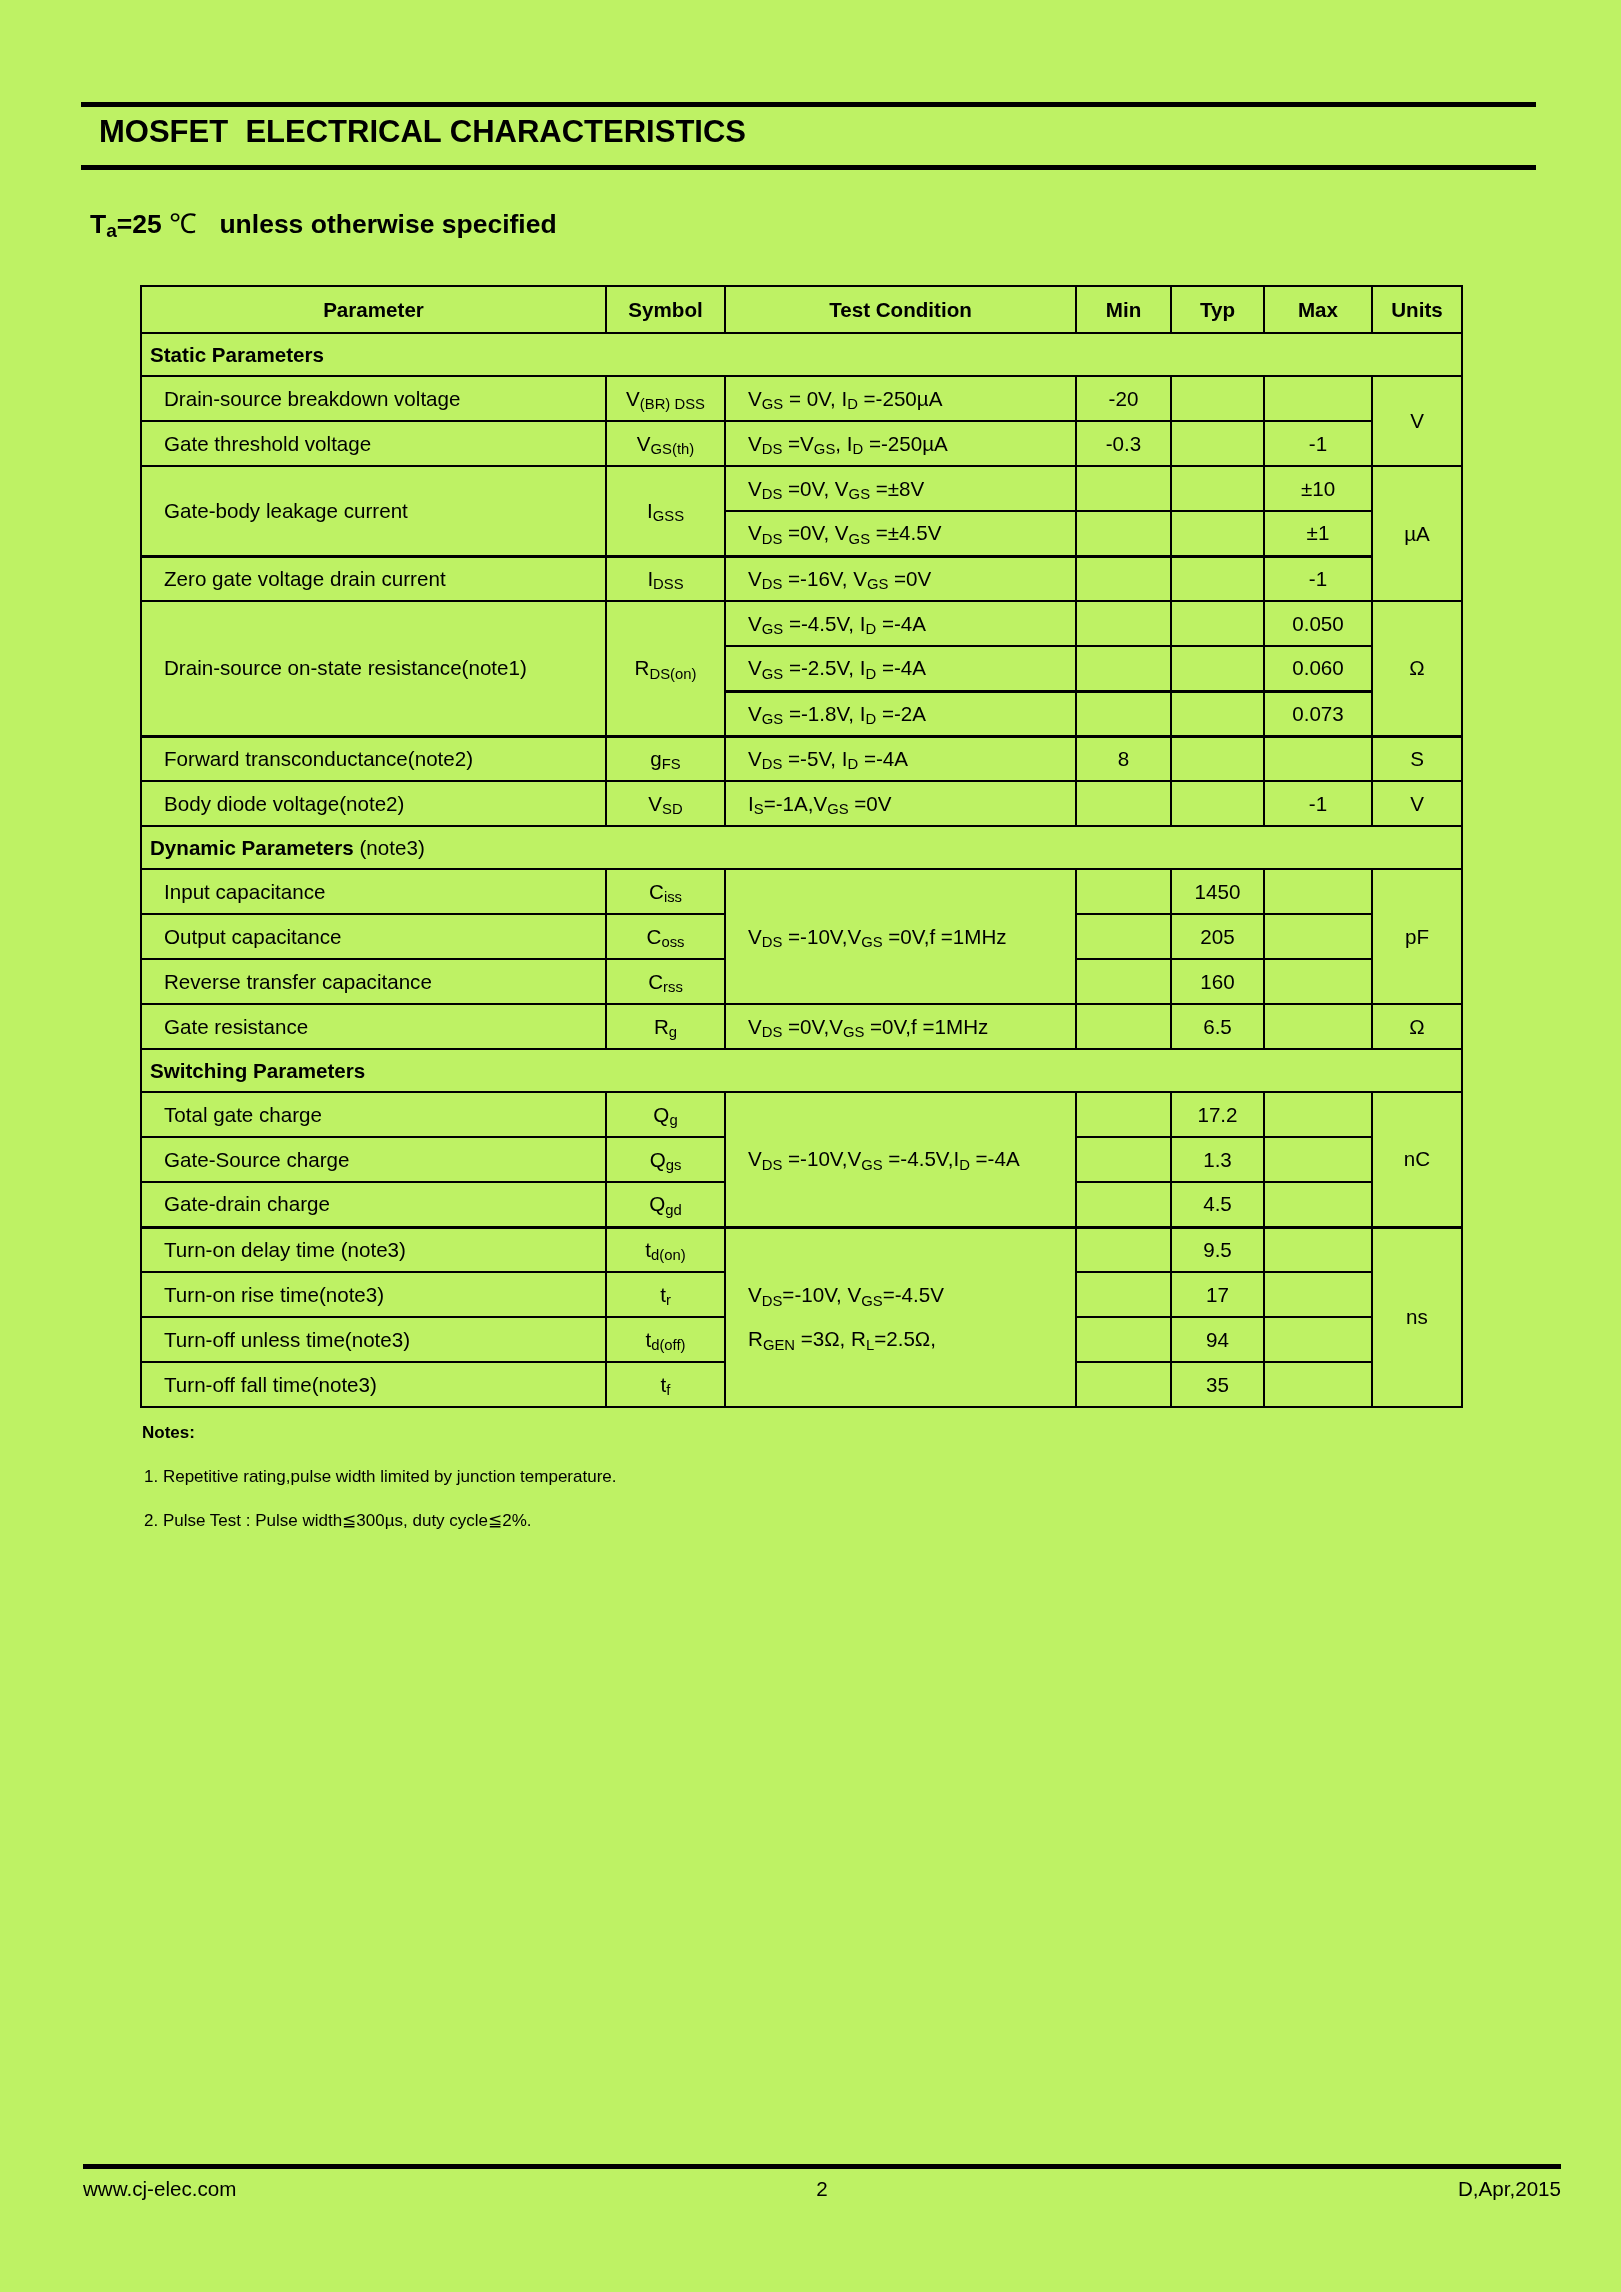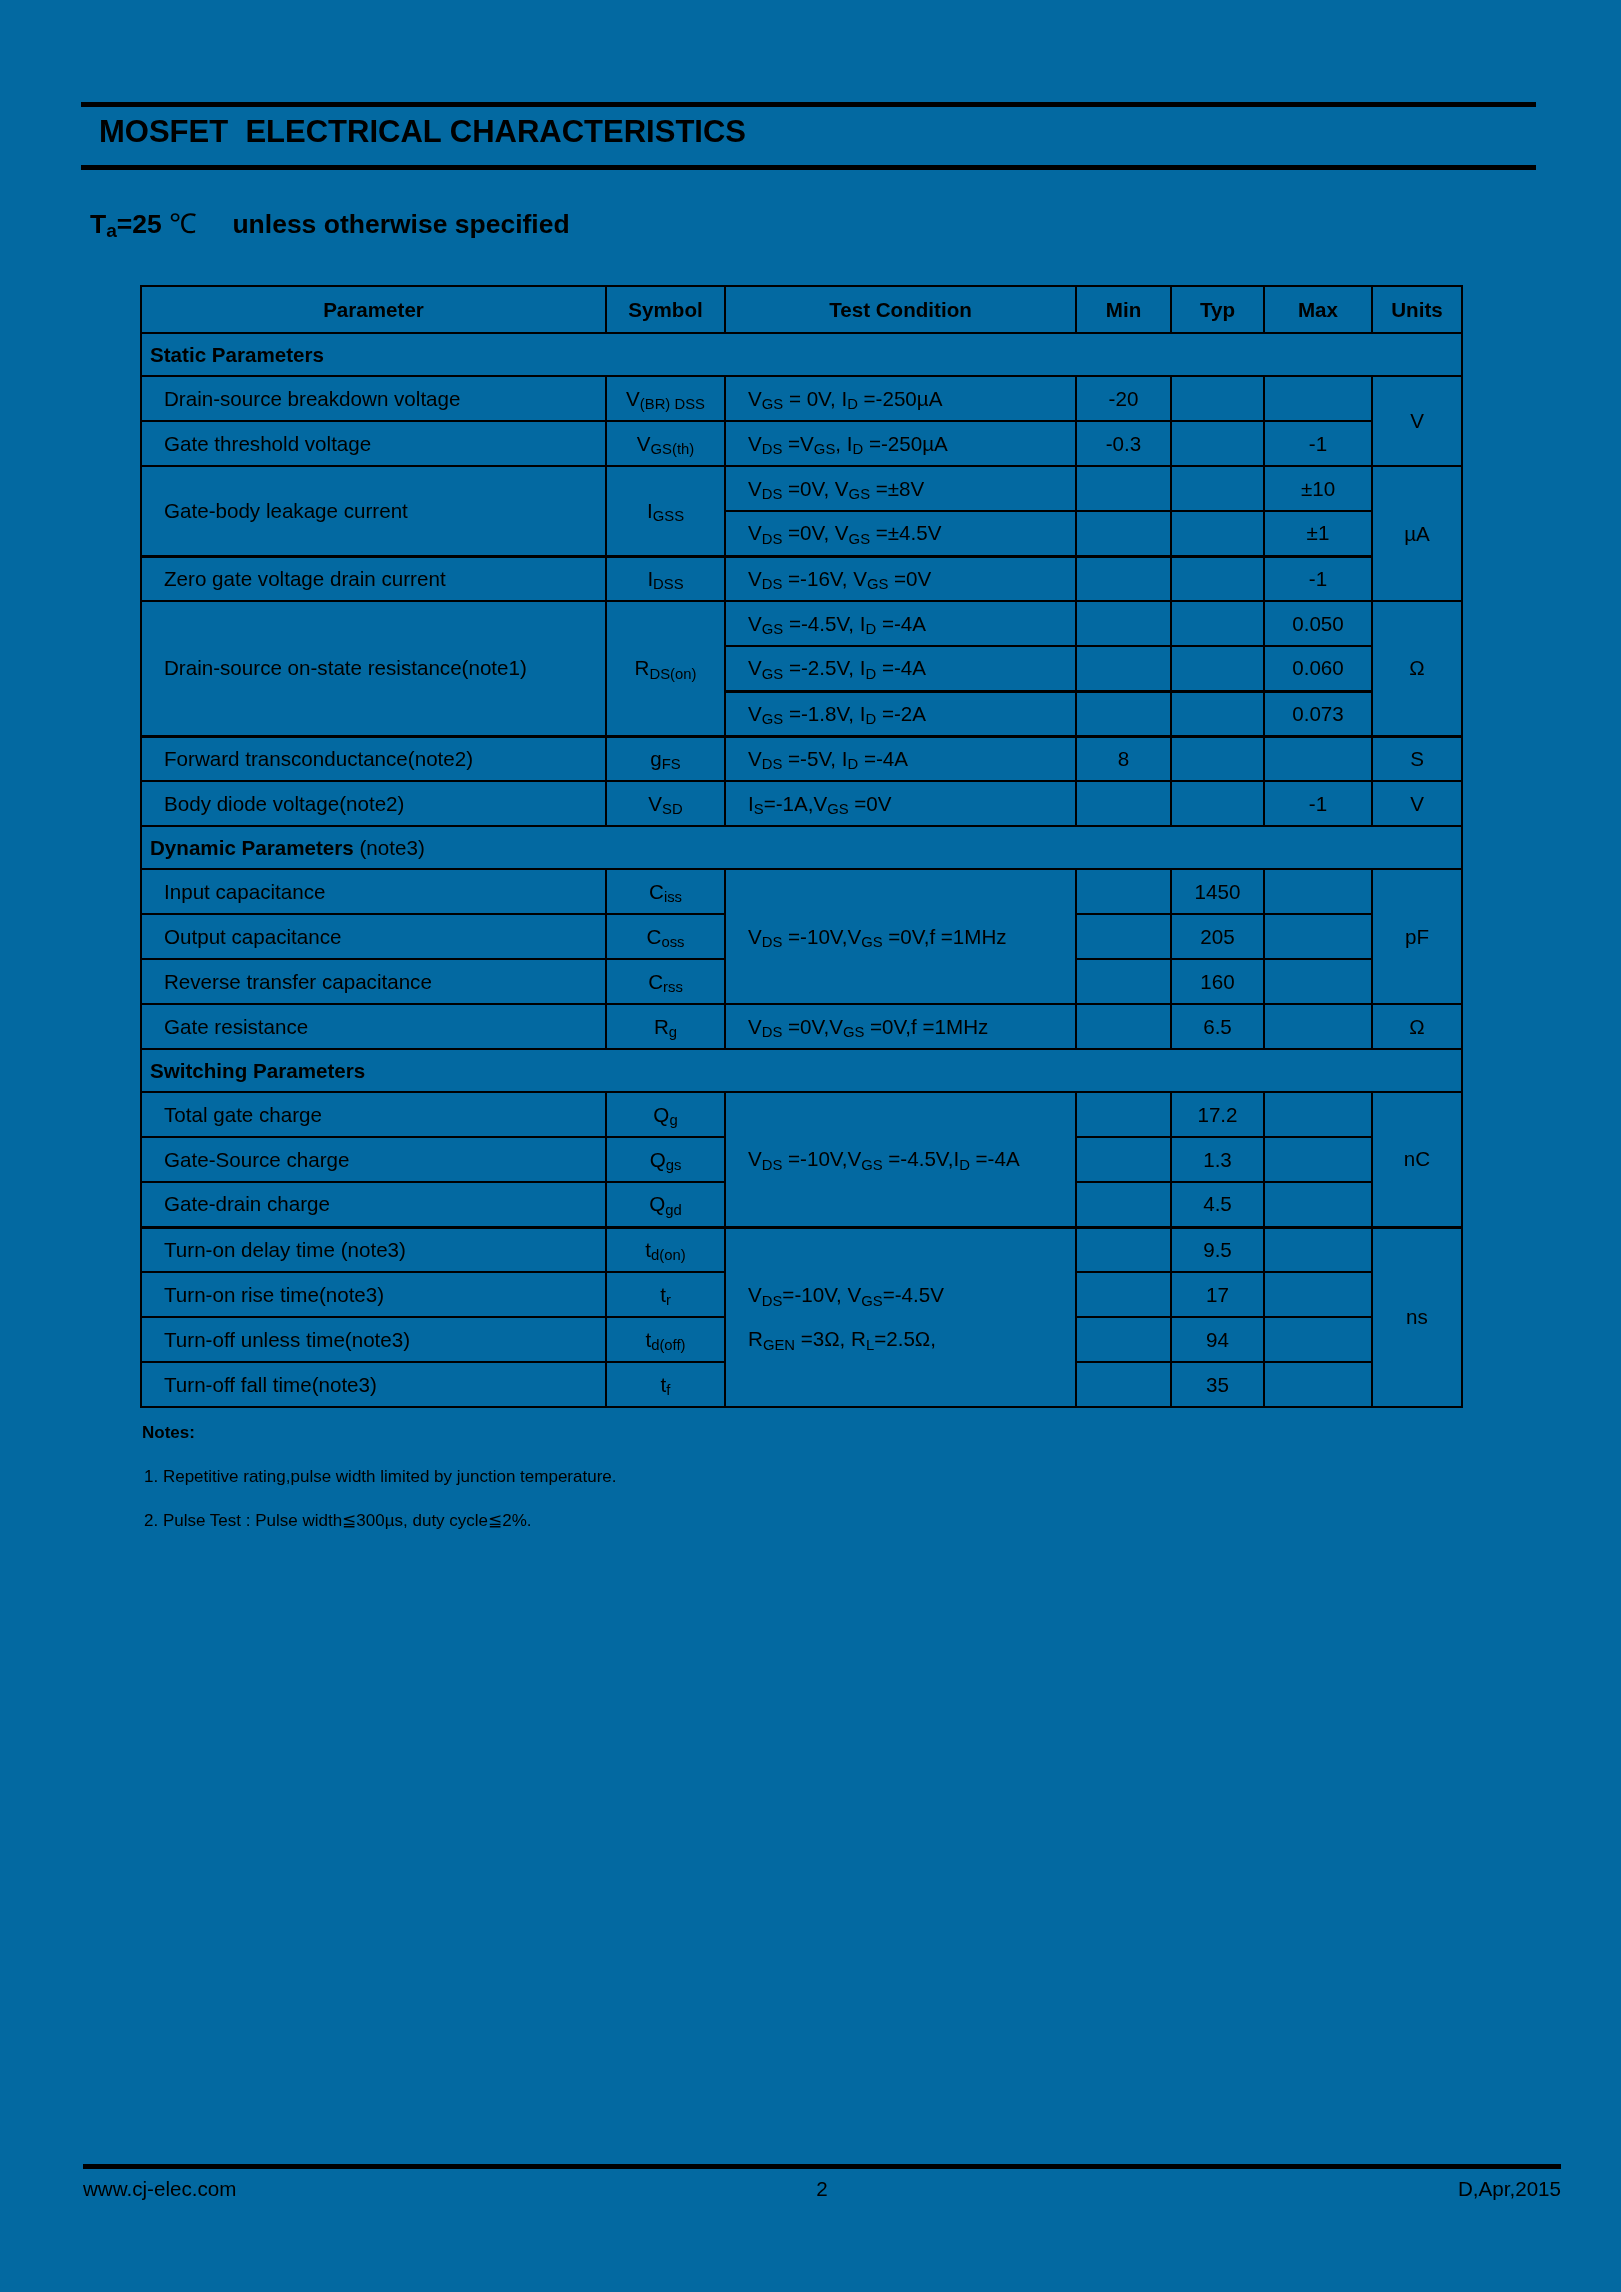--- a/index.html
+++ b/index.html
@@ -1,29 +1,29 @@
 <!DOCTYPE html>
 <html><head>
 <meta charset="utf-8">
 <style>
   html,body{margin:0;padding:0;background:#e8e8e8;}
   .page{
-    position:relative; width:1621px; height:2293px; background:#0369a1;
+    position:relative; width:1621px; height:2293px; background:#bef264;
     font-family:"Liberation Sans", sans-serif; color:#000; overflow:hidden;
   }
   .rule{position:absolute; background:#000; height:4.9px;}
   .rule-top{left:81px; top:102px; width:1455px;}
   .rule-bottom{left:81px; top:165px; width:1455px;}
   .page-title{
     position:absolute; left:99px; top:114px; font-size:31px; font-weight:bold;
     white-space:pre; letter-spacing:0px;
   }
   .cond-line{position:absolute; left:90px; top:204px; font-size:26.5px; font-weight:bold; white-space:pre;}
   .cond-line .deg{font-weight:normal; font-size:27.4px;}
-  .cond-line .rest{margin-left:36px;text-align:right;}
+  .cond-line .rest{margin-left:23px;text-align:right;}
 
   table{
     position:absolute; left:140px; top:285px; width:1320px;
     border-collapse:collapse; table-layout:fixed; font-size:20.6px;
     border:2.9px solid #000;
   }
   th,td{border:2px solid #000; padding:0; overflow:hidden;}
   thead tr{height:47px;}
   thead th{font-weight:bold; text-align:center; border-bottom-width:2.9px;}
   tbody tr{height:45px;}

